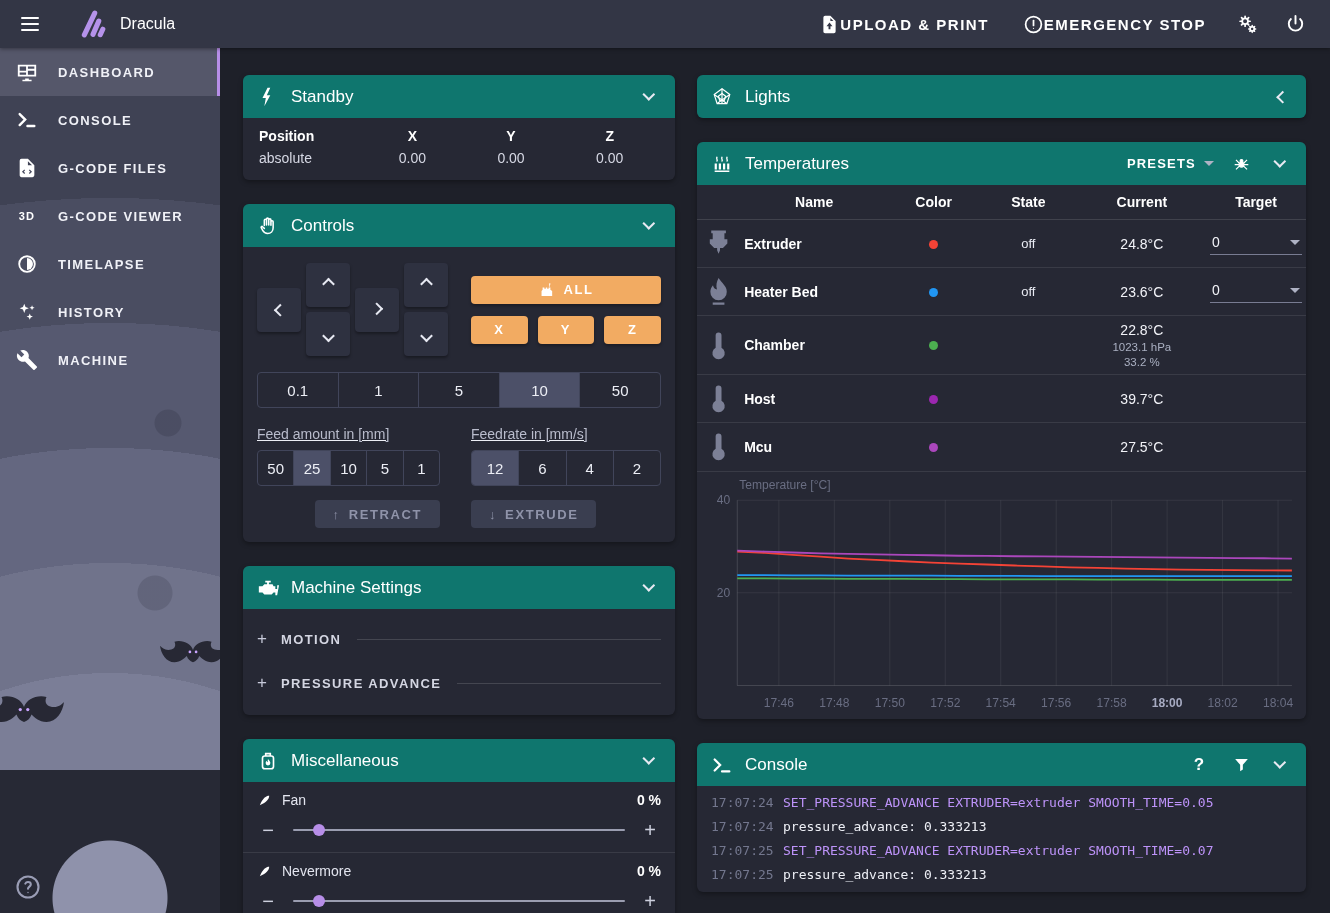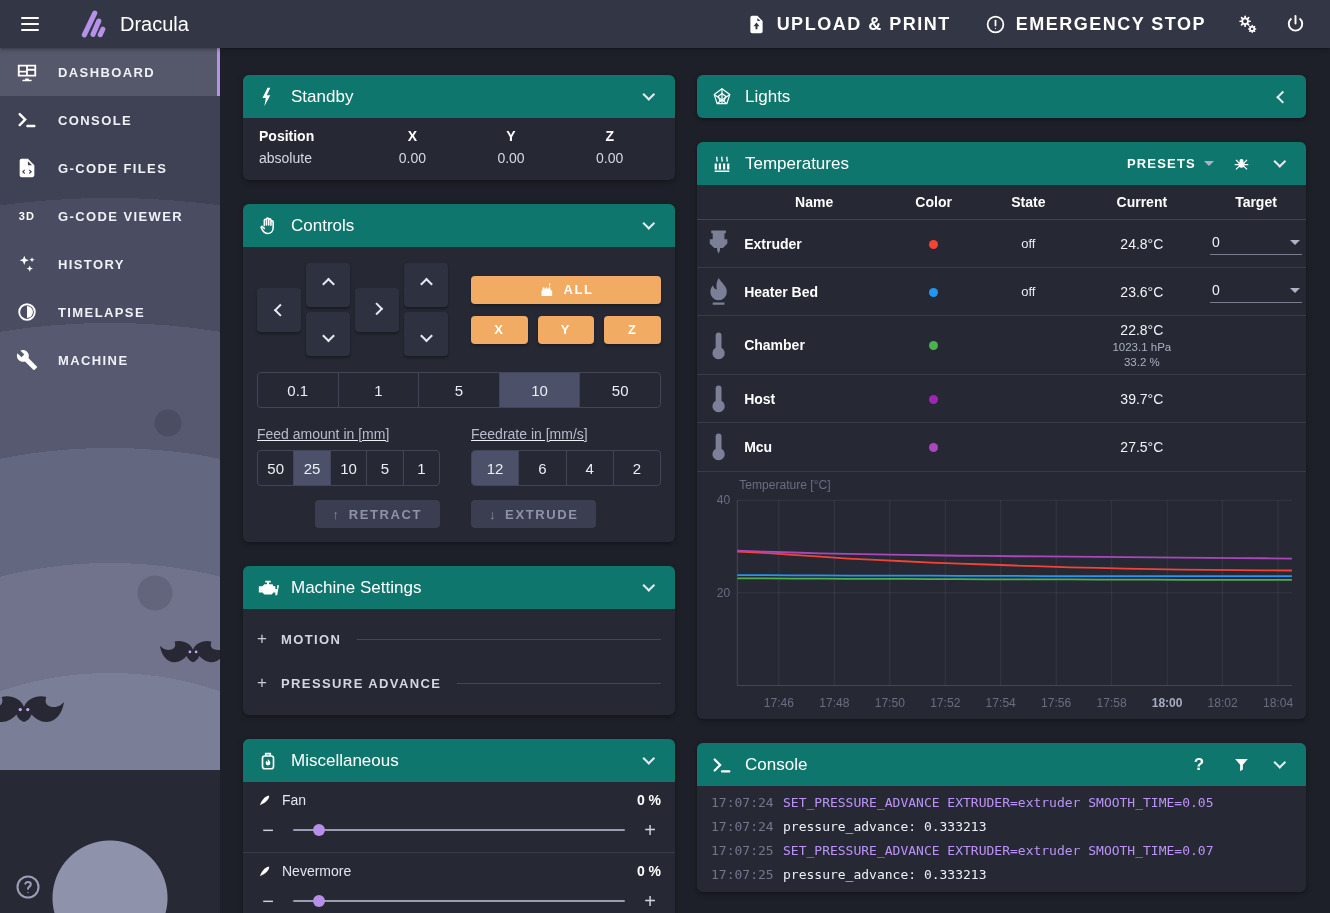--- a/index.html
+++ b/index.html
@@ -7,24 +7,24 @@
     font-family:"Liberation Sans","DejaVu Sans",sans-serif; color:#eceef5; }
 
   
   .topbar { position:fixed; top:0; left:0; right:0; height:48px; background:#333645;
     display:flex; align-items:center; z-index:30; box-shadow:0 1px 4px rgba(0,0,0,.4); }
   .hamburger { width:48px; height:48px; margin-left:6px; display:flex; flex-direction:column;
     justify-content:center; align-items:center; gap:4px; cursor:pointer; }
   .hamburger span { width:18px; height:2px; background:#fff; border-radius:1px; }
   .brand { display:flex; align-items:center; gap:12px; margin-left:24px; }
   .brand svg { width:30px; height:30px; }
-  .brand .title { font-size:20px; color:#fff; }
+  .brand .title { font-size:16px; color:#fff; }
   .topbar-actions { margin-left:auto; display:flex; align-items:center; gap:6px; padding-right:14px; }
-  .tb-btn { display:flex; align-items:center; gap:10px; background:none; border:none; color:#fff;
-    font-family:inherit; font-size:18px; font-weight:bold; letter-spacing:1.5px; padding:0 14px;
+  .tb-btn { display:flex; align-items:center; background:none; border:none; color:#fff;
+    font-family:inherit; font-size:15px; font-weight:bold; letter-spacing:1.5px; padding:0 14px;
     height:36px; cursor:pointer; border-radius:4px; }
   .tb-btn svg { width:21px; height:21px; }
   .tb-icon { width:42px; justify-content:center; padding:0; }
   .tb-icon svg { width:23px; height:23px; }
 
   
   .sidebar { position:fixed; top:48px; left:0; bottom:0; width:220px; overflow:hidden;
     background-image:
       radial-gradient(circle 58px at 110px 850px, #8f92ab 0 57px, transparent 58px),
       linear-gradient(to bottom, transparent 0 722px, #272935 722px),
@@ -246,34 +246,34 @@
       <li>
         <span style="width: 22px; height: 22px; flex: 0 0 auto;">
           <svg viewBox="0 0 24 24" style="width: 100%; height: 100%; display: block;">
             <text x="12" y="16.5" text-anchor="middle" font-size="12" font-weight="bold" fill="currentColor" font-family="Liberation Sans,sans-serif">3D</text>
           </svg>
         </span>
         <span>G-CODE VIEWER</span>
       </li>
       <li>
         <span style="width: 22px; height: 22px; flex: 0 0 auto;">
-          <svg viewBox="0 0 24 24" fill="currentColor" style="width: 100%; height: 100%; display: block;">
-            <path d="M9 3l1.4 3.6L14 8l-3.6 1.4L9 13 7.6 9.4 4 8l3.6-1.4zM17.5 4.5l.8 2 2 .8-2 .8-.8 2-.8-2-2-.8 2-.8zM15 13.5l1 2.5 2.5 1-2.5 1-1 2.5-1-2.5-2.5-1 2.5-1z"></path>
-          </svg>
-        </span>
-        <span>HISTORY</span>
+          <svg viewBox="0 0 24 24" style="width: 100%; height: 100%; display: block;">
+            <circle cx="12" cy="12" r="8.5" fill="none" stroke="currentColor" stroke-width="2"></circle>
+            <path fill="currentColor" d="M12 5.5a6.5 6.5 0 0 1 0 13z"></path>
+          </svg>
+        </span>
+        <span>TIMELAPSE</span>
       </li>
       <li>
         <span style="width: 22px; height: 22px; flex: 0 0 auto;">
-          <svg viewBox="0 0 24 24" style="width: 100%; height: 100%; display: block;">
-            <circle cx="12" cy="12" r="8.5" fill="none" stroke="currentColor" stroke-width="2"></circle>
-            <path fill="currentColor" d="M12 5.5a6.5 6.5 0 0 1 0 13z"></path>
-          </svg>
-        </span>
-        <span>TIMELAPSE</span>
+          <svg viewBox="0 0 24 24" fill="currentColor" style="width: 100%; height: 100%; display: block;">
+            <path d="M9 3l1.4 3.6L14 8l-3.6 1.4L9 13 7.6 9.4 4 8l3.6-1.4zM17.5 4.5l.8 2 2 .8-2 .8-.8 2-.8-2-2-.8 2-.8zM15 13.5l1 2.5 2.5 1-2.5 1-1 2.5-1-2.5-2.5-1 2.5-1z"></path>
+          </svg>
+        </span>
+        <span>HISTORY</span>
       </li>
       <li>
         <span style="width: 22px; height: 22px; flex: 0 0 auto;">
           <svg viewBox="0 0 24 24" style="width: 100%; height: 100%; display: block;">
             <path fill="currentColor" d="M22.7 19l-9.1-9.1c.9-2.3.4-5-1.5-6.9-2-2-5-2.4-7.4-1.3L9 6 6 9 1.6 4.7C.4 7.1.9 10.1 2.9 12.1c1.9 1.9 4.6 2.4 6.9 1.5l9.1 9.1c.4.4 1 .4 1.4 0l2.3-2.3c.5-.4.5-1.1.1-1.4z"></path>
           </svg>
         </span>
         <span>MACHINE</span>
       </li>
     </ul>

